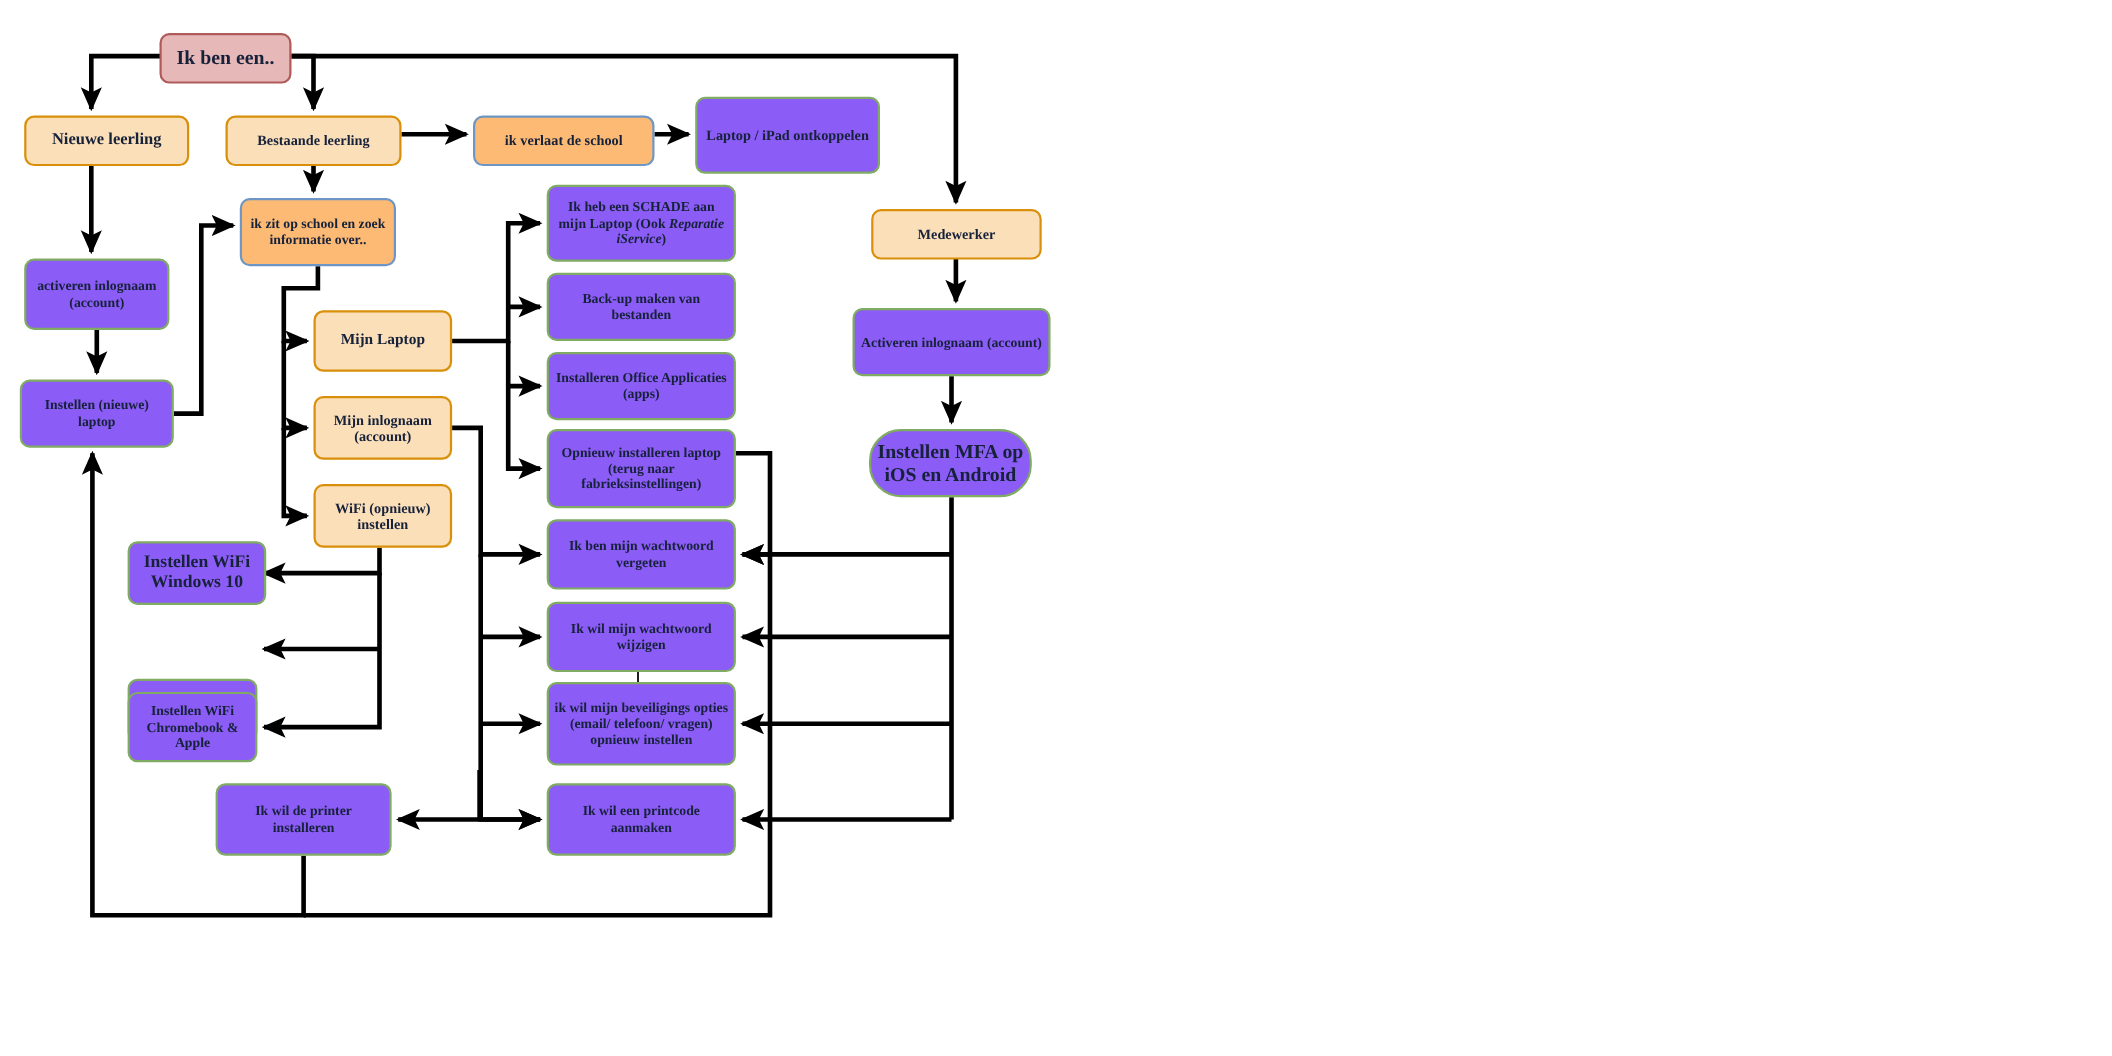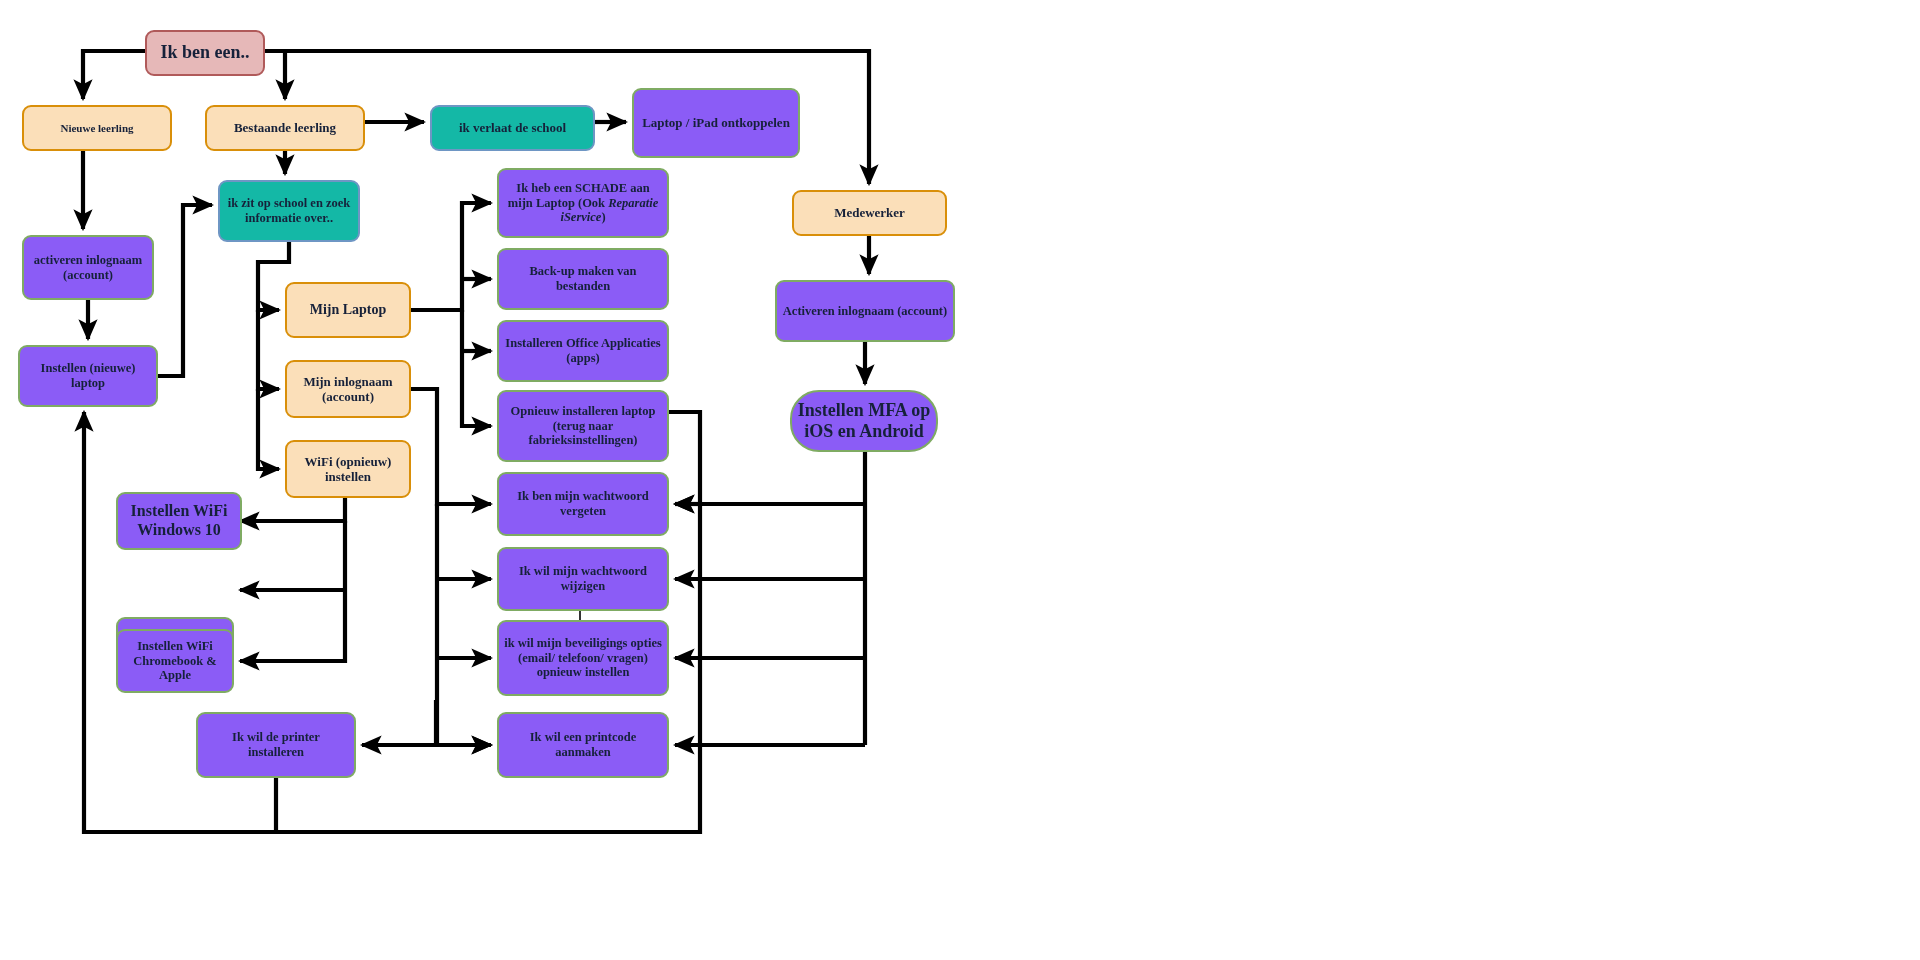--- a/index.html
+++ b/index.html
@@ -6,21 +6,21 @@
   body{width:1920px;height:960px;overflow:hidden;
        font-family:"Liberation Serif",serif;}
   #stage{position:relative;width:1920px;height:960px;background:#fff;}
   svg#wires{position:absolute;left:0;top:0;width:1920px;height:960px;}
   .node{position:absolute;box-sizing:border-box;display:flex;
         align-items:center;justify-content:center;text-align:center;
         font-weight:bold;color:#16213a;line-height:1.18;
         border-radius:9px;padding:21px 5px;}
   .red   {background:#e6b8b8;border:2.5px solid #b05a5a;}
   .orange{background:#fbdfb9;border:2.5px solid #d98f09;}
-  .blue  {background:#14b8a6;border:2.5px solid #6e96c4;}
+  .blue  {background:#fdba74;border:2.5px solid #6e96c4;}
   .green {background:#8b5cf6;border:2px solid #7fab63;}
   .it{font-style:italic;}
 </style>
 </head>
 <body>
 
 <div id="stage">
 
   <svg id="wires" viewBox="0 0 1920 960">
     <defs>
@@ -79,21 +79,21 @@
       <path d="M700,504 L675,504" marker-end="url(#ah)"></path>
 
       <path d="M580,611 L580,628" stroke-width="1.6"></path>
 
       <path d="M276,778 L276,832 L84,832 L84,412" marker-end="url(#ah)"></path>
       <path d="M700,745 L700,832 L276,832"></path>
     </g>
   </svg>
 
   <div class="node red" style="left:145px;top:30px;width:120px;height:42px;font-size:18px;">Ik ben een..</div>
-  <div class="node orange" style="left:22px;top:105px;width:150px;height:34px;font-size:11px;">Nieuwe leerling</div>
+  <div class="node orange" style="left:22px;top:105px;width:150px;height:34px;font-size:15px;">Nieuwe leerling</div>
   <div class="node orange" style="left:205px;top:105px;width:160px;height:34px;font-size:13px;">Bestaande leerling</div>
   <div class="node blue" style="left:430px;top:105px;width:165px;height:34px;font-size:13px;">ik verlaat de school</div>
   <div class="node green" style="left:632px;top:88px;width:168px;height:70px;font-size:13px;">Laptop / iPad ontkoppelen</div>
   <div class="node orange" style="left:792px;top:190px;width:155px;height:34px;font-size:13px;">Medewerker</div>
 
   <div class="node green" style="left:22px;top:235px;width:132px;height:65px;font-size:12.5px;">activeren inlognaam (account)</div>
   <div class="node green" style="left:18px;top:345px;width:140px;height:62px;font-size:12.5px;">Instellen (nieuwe) laptop</div>
 
   <div class="node blue" style="left:218px;top:180px;width:142px;height:62px;font-size:12.5px;">ik zit op school en zoek informatie over..</div>
 

